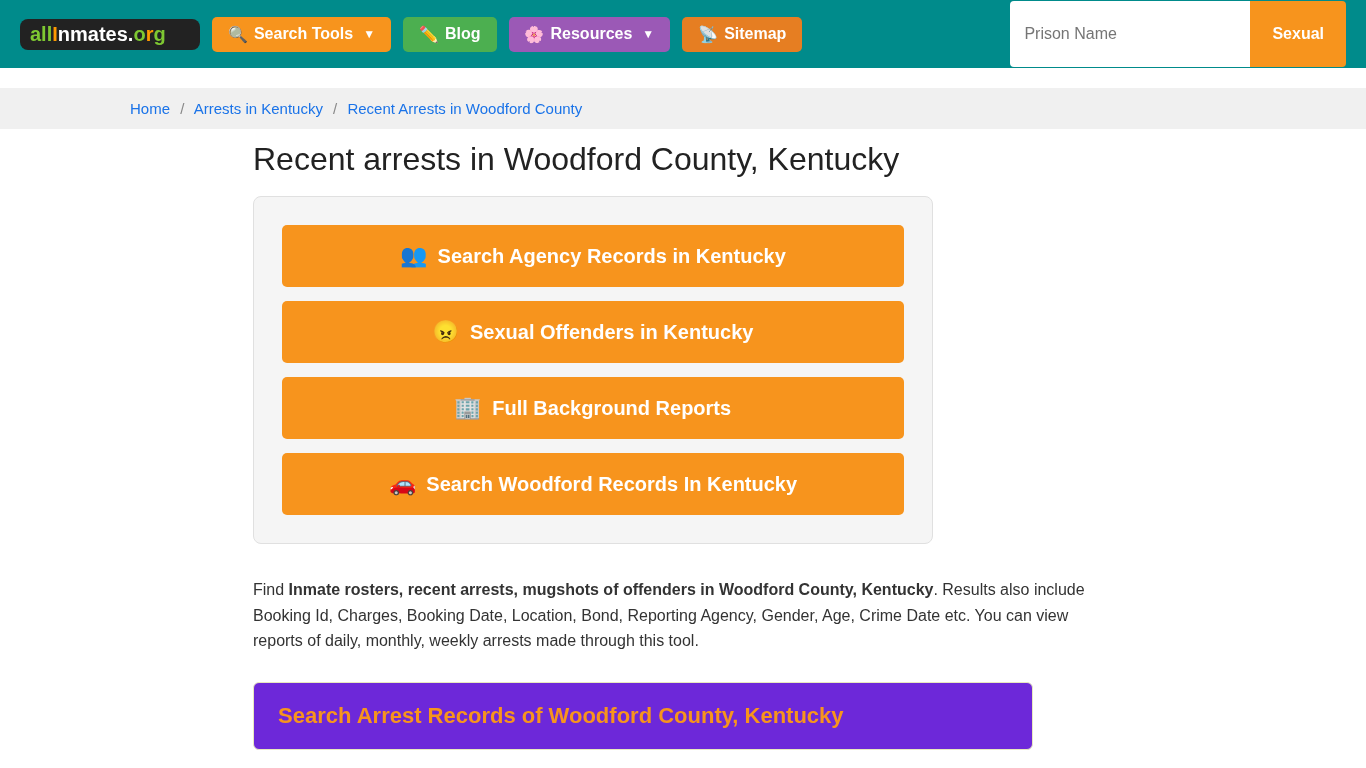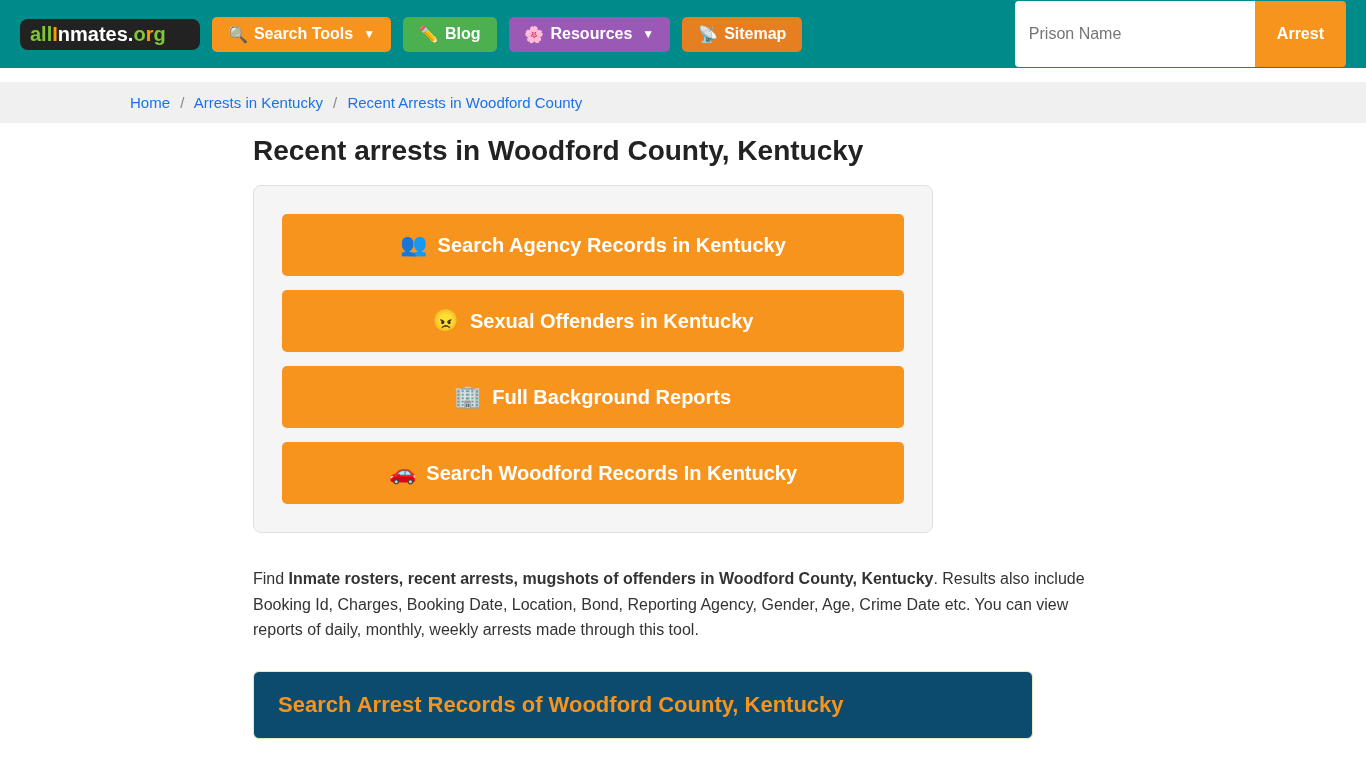--- a/index.html
+++ b/index.html
@@ -69,21 +69,21 @@
       font-size: 16px;
       font-weight: bold;
       cursor: pointer;
       border-radius: 0 4px 4px 0;
     }
 
     
     .breadcrumb-bar {
       background: #f0f0f0;
       padding: 12px 130px;
-      margin-top: 14px;
+      margin-top: 20px;
       margin-bottom: 12px;
     }
     .breadcrumb {
       font-size: 15px;
       color: #555;
     }
     .breadcrumb a {
       color: #1a73e8;
       text-decoration: none;
     }
@@ -91,22 +91,22 @@
     .breadcrumb .current { color: #1a73e8; }
 
     
     .main {
       max-width: 900px;
       margin: 0 auto;
       padding: 0 20px 40px;
     }
 
     .page-title {
-      font-size: 28px;
-      font-weight: bold;
+      font-size: 32px;
+      font-weight: normal;
       color: #222;
       margin-bottom: 18px;
     }
 
     
     .button-box {
       background: #f5f5f5;
       border: 1px solid #e0e0e0;
       border-radius: 8px;
       padding: 28px 28px 28px 28px;
@@ -138,21 +138,21 @@
       font-size: 16px;
       line-height: 1.6;
       color: #333;
       margin-bottom: 28px;
       margin-top: 33px;
     }
     .desc-text strong { font-weight: bold; }
 
     
     .bottom-section {
-      background: #0c4a6e;
+      background: #6d28d9;
       border: 1px solid #e8e8c0;
       border-radius: 6px;
       padding: 20px 24px;
       max-width: 780px;
     }
     .bottom-section h2 {
       color: #f7941d;
       font-size: 22px;
       font-weight: bold;
       margin-bottom: 0;
@@ -188,21 +188,21 @@
   <button class="nav-btn nav-btn-sitemap">
     <span>📡</span>
     <span>Sitemap</span>
   </button>
 
   <div class="header-spacer"></div>
 
   <div class="search-container">
     <input class="search-input" type="text" placeholder="Prison Name" style="">
     <button class="search-btn">
-      <span>Arrest</span>
+      <span>Sexual</span>
     </button>
   </div>
 </header>
 
 <div class="breadcrumb-bar">
   <nav class="breadcrumb">
     <a href="#">Home</a>
     <span class="sep">/</span>
     <a href="#">Arrests in Kentucky</a>
     <span class="sep">/</span>

